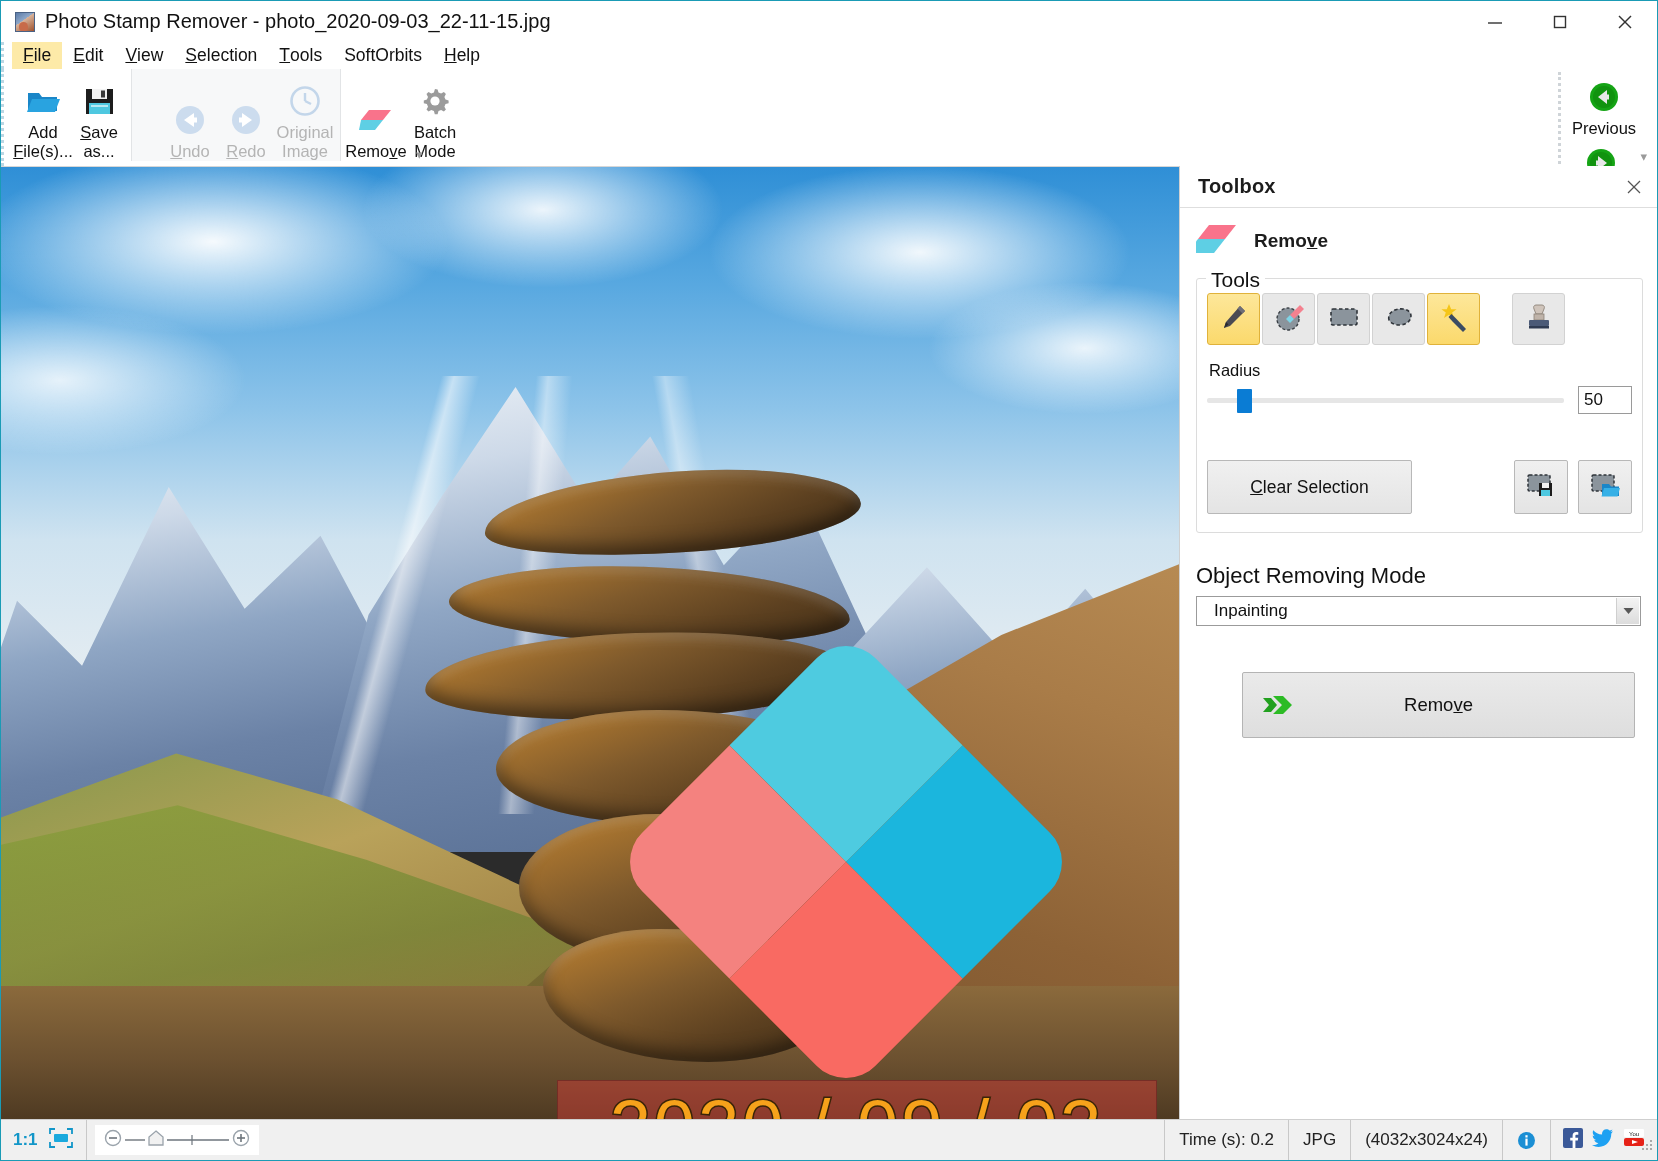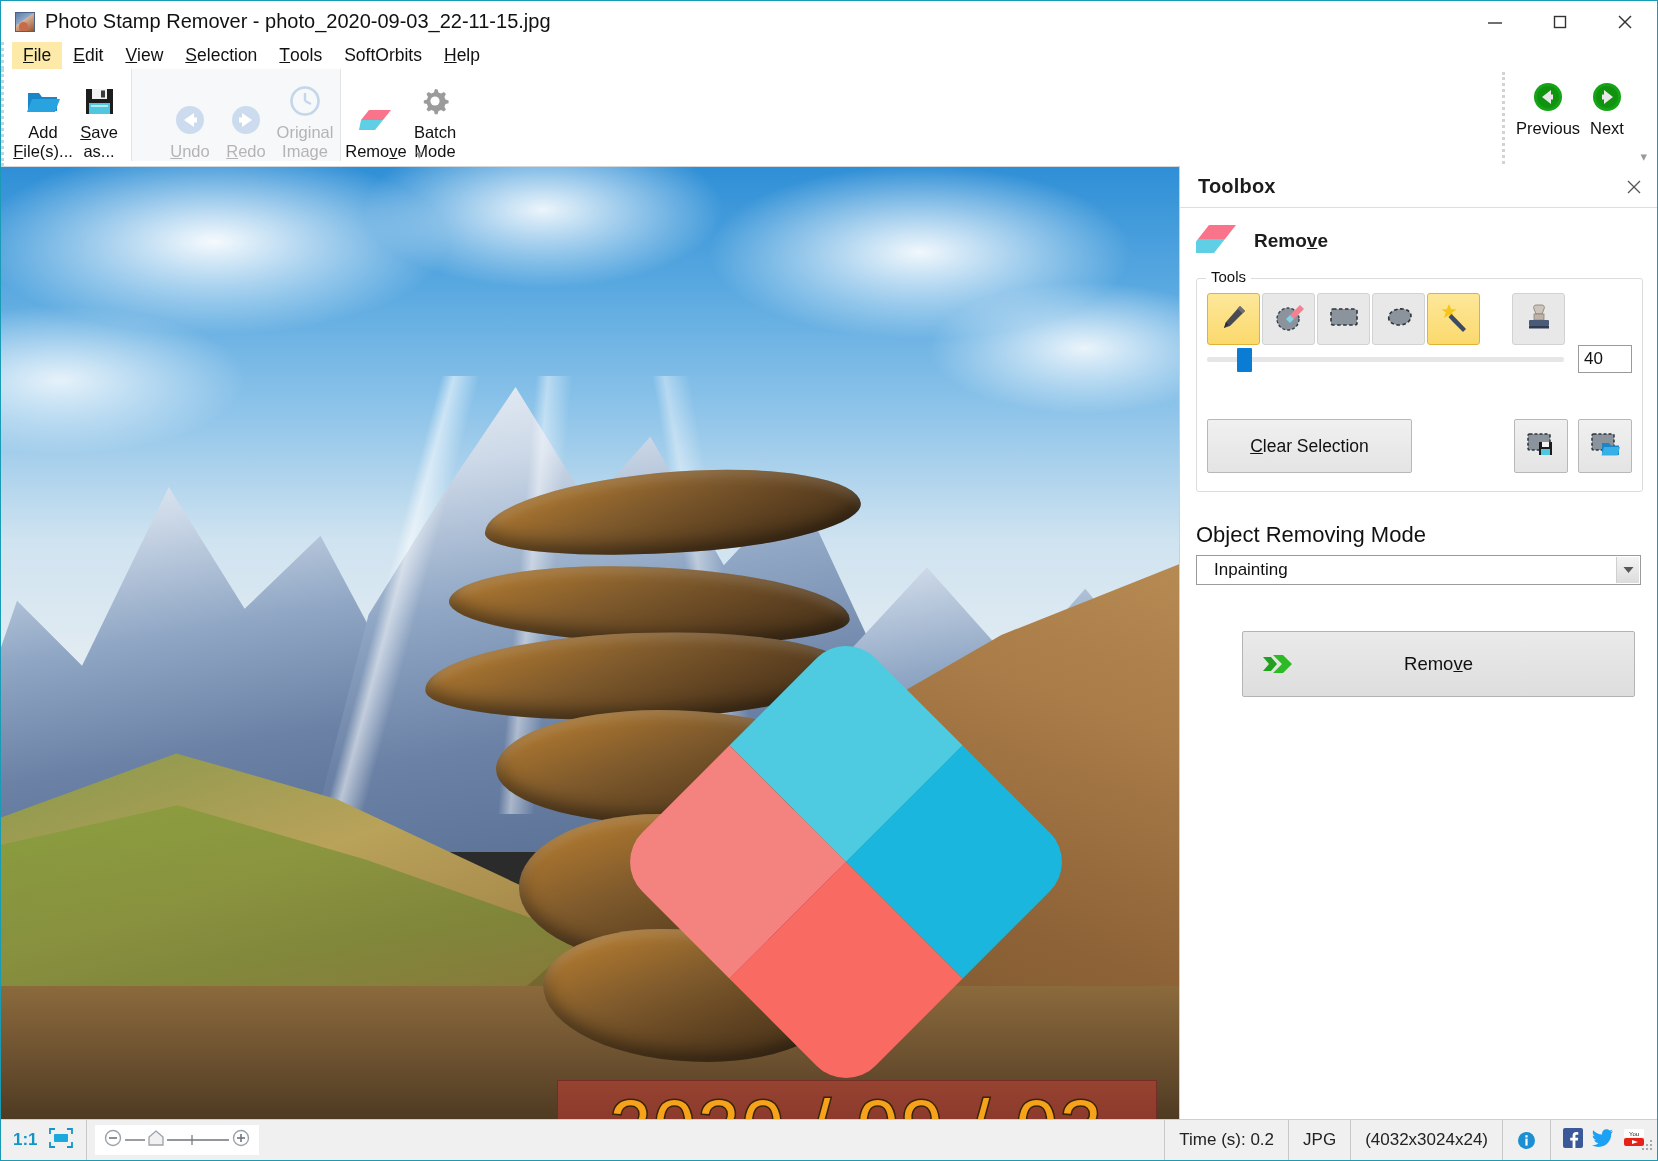--- a/index.html
+++ b/index.html
@@ -100,20 +100,21 @@
     font-size: 16.5px; line-height: 19px; text-align: center; color: #111;
     white-space: nowrap;
   }
   .rb-label.dim { color: #b4b4b4; }
 
   .nav-group {
     position: absolute; right: 22px; top: 3px;
     display: flex; height: 92px; align-items: flex-start;
     padding-left: 12px;
     border-left: 3px dotted #cfd4d8;
+    flex-direction: column;
   }
   .ribbon-expand {
     position: absolute; right: 10px; bottom: 2px;
     color: #9a9a9a; font-size: 13px;
   }
   .ribbon-expand2 {
     position: absolute; left: 412px; bottom: 4px;
     color: #9a9a9a; font-size: 13px;
   }
 
@@ -244,21 +245,21 @@
   .fieldset {
     margin: 6px 14px 0 16px;
     border: 1px solid #dcdcdc;
     border-radius: 3px;
     padding: 14px 10px 18px 10px;
     position: relative;
   }
   .fieldset > .legend {
     position: absolute; top: -11px; left: 9px;
     background: #ffffff; padding: 0 5px;
-    font-size: 15px; color: #111;
+    font-size: 21px; color: #111;
   }
   .tool-row { display: flex; align-items: flex-start; gap: 0; }
   .tool-strip { display: flex; }
   .tool-btn {
     width: 53px; height: 52px;
     background: #e8e8e8;
     border: 1px solid #d2d2d2;
     display: flex; align-items: center; justify-content: center;
     cursor: pointer; border-radius: 3px;
     margin-right: 2px;
@@ -638,26 +639,27 @@
               <svg width="28" height="30" viewBox="0 0 28 30">
                 <path d="M11 3 C9 3 8 5 9 7 L11 12 L17 12 L19 7 C20 5 19 3 17 3 Z" fill="#cfc4bb" stroke="#8d8379" stroke-width=".9"></path>
                 <rect x="9" y="12" width="10" height="6" fill="#bfb3a9" stroke="#8d8379" stroke-width=".8"></rect>
                 <rect x="4" y="18" width="20" height="6" rx="1" fill="#4b5a77"></rect>
                 <rect x="4" y="24" width="20" height="2.5" fill="#2f3b52"></rect>
               </svg>
             </div>
           </div>
         </div>
 
+        <div class="radius-label">Radius</div>
         <div class="radius-row">
           <div class="slider">
             <div class="slider-track"></div>
             <div class="slider-thumb"></div>
           </div>
-          <div class="radius-box">40</div>
+          <div class="radius-box">50</div>
         </div>
 
         <div class="clear-row">
           <div class="clear-btn"><span class="ul">C</span>lear Selection</div>
           <div class="sel-group">
             <div class="sel-btn">
               <div>
                 <svg width="30" height="26" viewBox="0 0 30 26">
                   <rect x="2" y="3" width="22" height="16" rx="1.5" fill="#8b949c" stroke="#2e3339" stroke-width="1.5" stroke-dasharray="3 2"></rect>
                   <rect x="13" y="11" width="13" height="13" fill="#1d1d1d"></rect>

